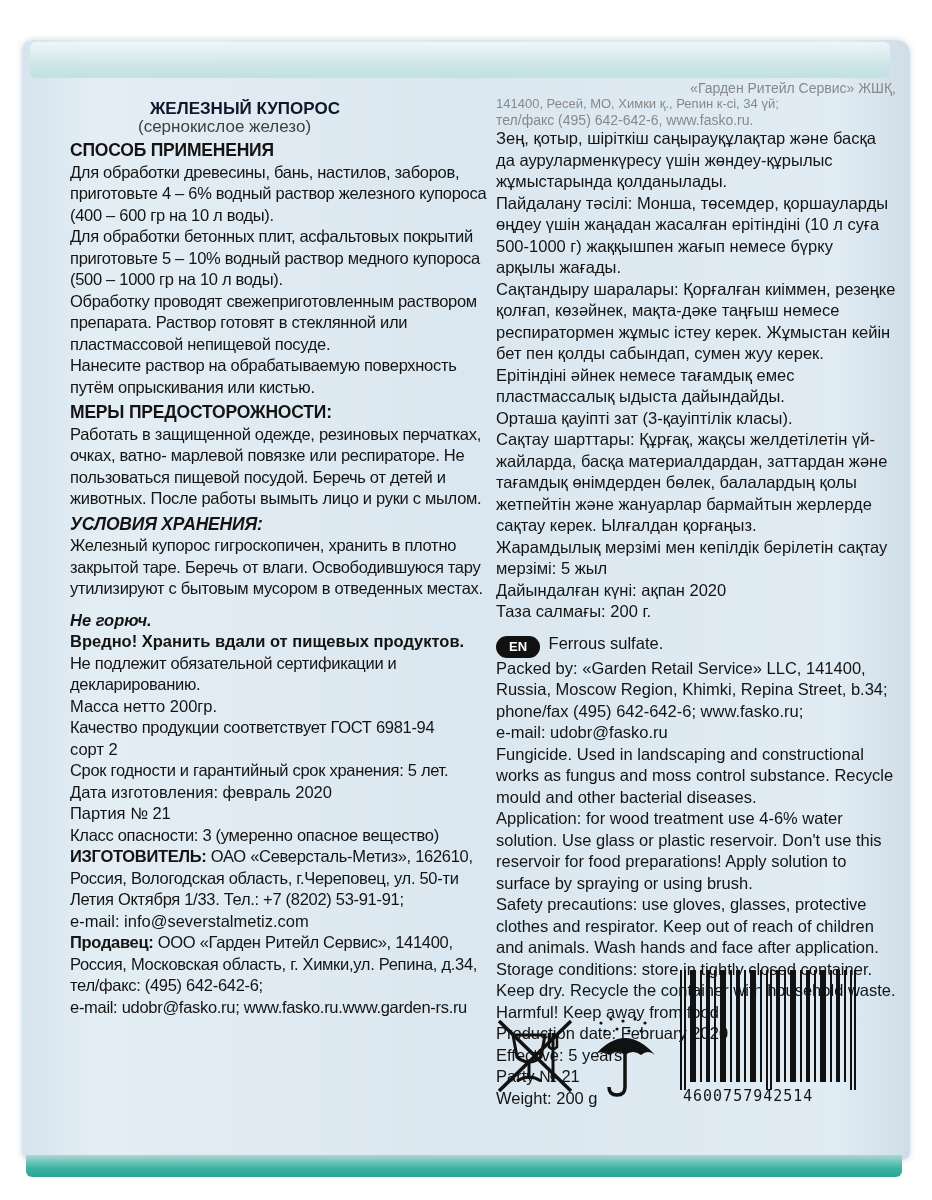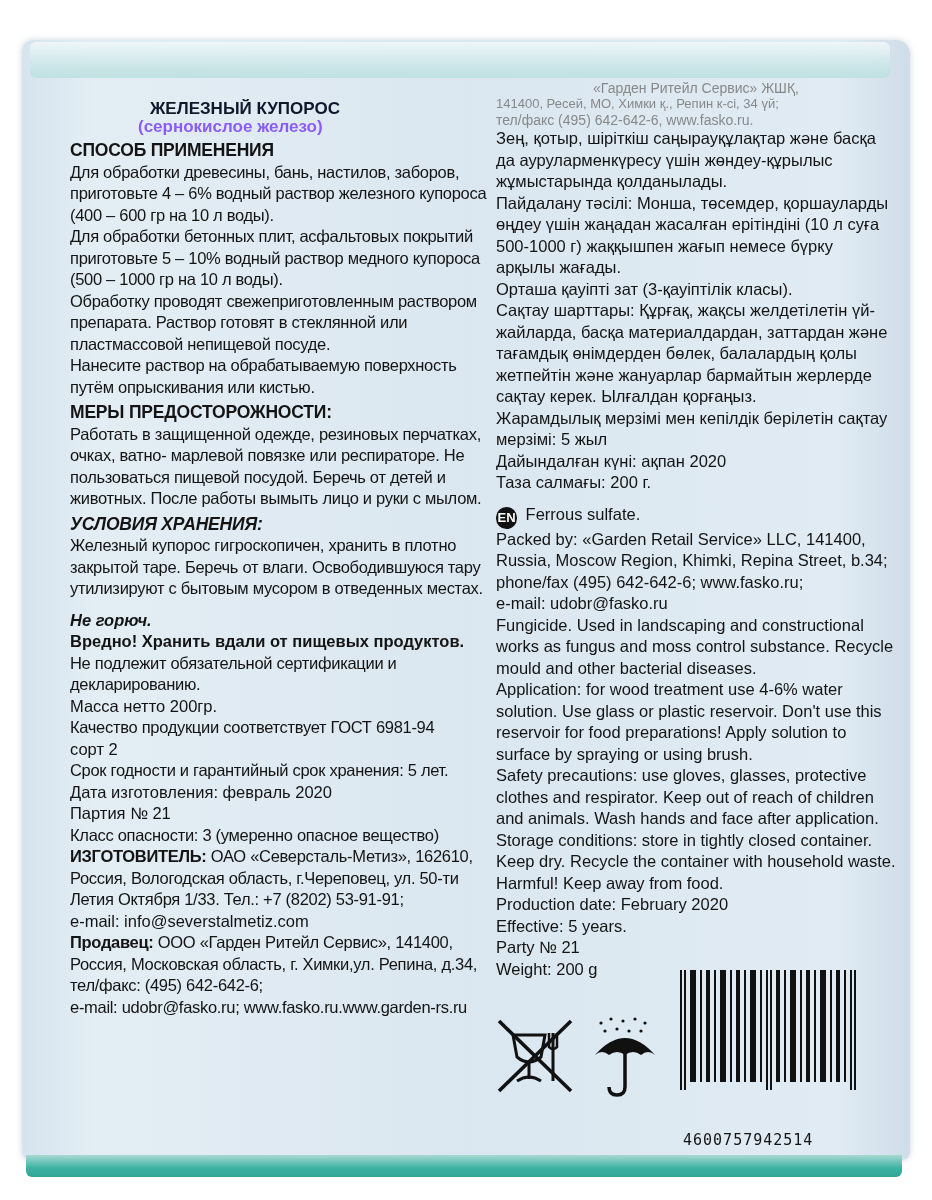--- a/index.html
+++ b/index.html
@@ -22,37 +22,37 @@
     position: absolute; left: 26px; top: 1155px; width: 876px; height: 22px;
     background: linear-gradient(180deg, #a9d9d3 0%, #3bb3a2 60%, #2fa595 100%);
     border-radius: 0 0 6px 6px;
   }
   .col { position: absolute; font-size: 16.5px; line-height: 21.5px; }
   .col-left { left: 70px; top: 100px; width: 420px; }
   .col-right { left: 496px; top: 80px; width: 400px; }
   .p { margin: 0; }
   .tight { letter-spacing: -0.3px; }
   .title { font-weight: bold; font-size: 17px; color: #0f172a; line-height: 18px; margin-left: 80px; }
-  .title2 { font-weight: bold; font-size: 17px; color: #8b5cf6; line-height: 18px; margin-left: 68px; margin-bottom: 2px; }
+  .title2 { font-weight: normal; font-size: 17px; color: #404040; line-height: 18px; margin-left: 68px; margin-bottom: 2px; }
   .h { font-weight: bold; font-size: 17.5px; margin: 4px 0 0 0; letter-spacing: -0.2px; }
   .h.italic { font-style: italic; }
   .it { font-style: italic; }
   .b { font-weight: bold; }
   .gap { height: 10px; }
   .faded { color: #888; }
   .en-badge {
-    display: inline-block; width: 21px; height: 22px; border-radius: 12px; background: #111; color: #fff;
+    display: inline-block; width: 44px; height: 22px; border-radius: 12px; background: #111; color: #fff;
     font-size: 13px; font-weight: bold; text-align: center; line-height: 22px; margin-right: 4px; vertical-align: -2px;
   }
   .icons { position: absolute; left: 495px; top: 1015px; width: 170px; height: 85px; }
   .icon-food { position: absolute; left: 0; top: 0; width: 80px; height: 80px; }
   .icon-umb { position: absolute; left: 98px; top: 0; width: 65px; height: 85px; }
   .barcode { position: absolute; left: 680px; top: 970px; width: 200px; height: 120px; }
   .barcode-digits {
-    position: absolute; left: 683px; top: 1131px; font-family: "DejaVu Sans Mono", monospace; font-size: 15px; letter-spacing: 1px;
+    position: absolute; left: 683px; top: 1087px; font-family: "DejaVu Sans Mono", monospace; font-size: 15px; letter-spacing: 1px;
   }
 </style>
 </head>
 <body>
 
 <div class="bag"></div>
 <div class="seal-top"></div>
 <div class="seal-bottom"></div>
 
 <div class="col col-left">
@@ -88,25 +88,26 @@
   </p>
   <p class="p">e-mail: info@severstalmetiz.com</p>
   <p class="p tight">
     <span class="b">Продавец:</span>
     <span>ООО «Гарден Ритейл Сервис», 141400, Россия, Московская область, г. Химки,ул. Репина, д.34, тел/факс: (495) 642-642-6;</span>
   </p>
   <p class="p tight">e-mail: udobr@fasko.ru; www.fasko.ru.www.garden-rs.ru</p>
 </div>
 
 <div class="col col-right">
-  <p class="p faded" style="font-size:14px;line-height:16px;text-align:center;">«Гарден Ритейл Сервис» ЖШҚ,</p>
+  <p class="p faded" style="font-size:14px;line-height:16px;text-align:right;">«Гарден Ритейл Сервис» ЖШҚ,</p>
   <p class="p faded" style="font-size:13px;line-height:16px;">141400, Ресей, МО, Химки қ., Репин к-сі, 34 үй;</p>
   <p class="p faded" style="font-size:14px;line-height:16px;">тел/факс (495) 642-642-6, www.fasko.ru.</p>
   <p class="p">Зең, қотыр, шіріткіш саңырауқұлақтар және басқа да ауруларменкүресу үшін жөндеу-құрылыс жұмыстарында қолданылады.</p>
   <p class="p">Пайдалану тәсілі: Монша, төсемдер, қоршауларды өңдеу үшін жаңадан жасалған ерітіндіні (10 л суға 500-1000 г) жаққышпен жағып немесе бүрку арқылы жағады.</p>
+  <p class="p">Сақтандыру шаралары: Қорғалған киіммен, резеңке қолғап, көзәйнек, мақта-дәке таңғыш немесе респиратормен жұмыс істеу керек. Жұмыстан кейін бет пен қолды сабындап, сумен жуу керек. Ерітіндіні әйнек немесе тағамдық емес пластмассалық ыдыста дайындайды.</p>
   <p class="p">Орташа қауіпті зат (3-қауіптілік класы).</p>
   <p class="p">Сақтау шарттары: Құрғақ, жақсы желдетілетін үй-жайларда, басқа материалдардан, заттардан және тағамдық өнімдерден бөлек, балалардың қолы жетпейтін және жануарлар бармайтын жерлерде сақтау керек. Ылғалдан қорғаңыз.</p>
   <p class="p">Жарамдылық мерзімі мен кепілдік берілетін сақтау мерзімі: 5 жыл</p>
   <p class="p">Дайындалған күні: ақпан 2020</p>
   <p class="p">Таза салмағы: 200 г.</p>
 
   <div class="gap"></div>
   <p class="p">
     <span class="en-badge">EN</span>
     <span>Ferrous sulfate.</span>

